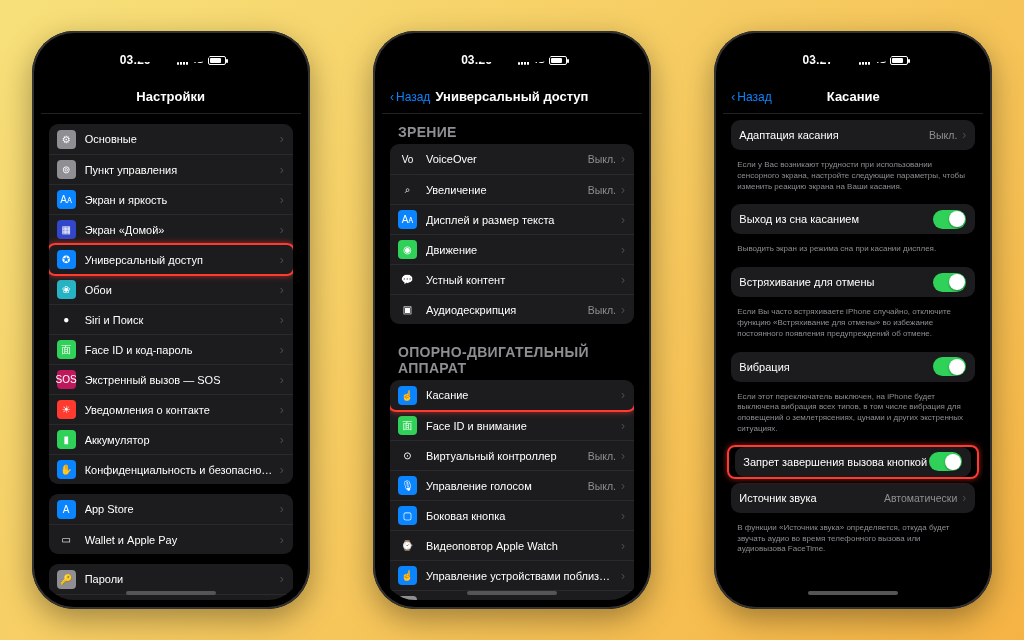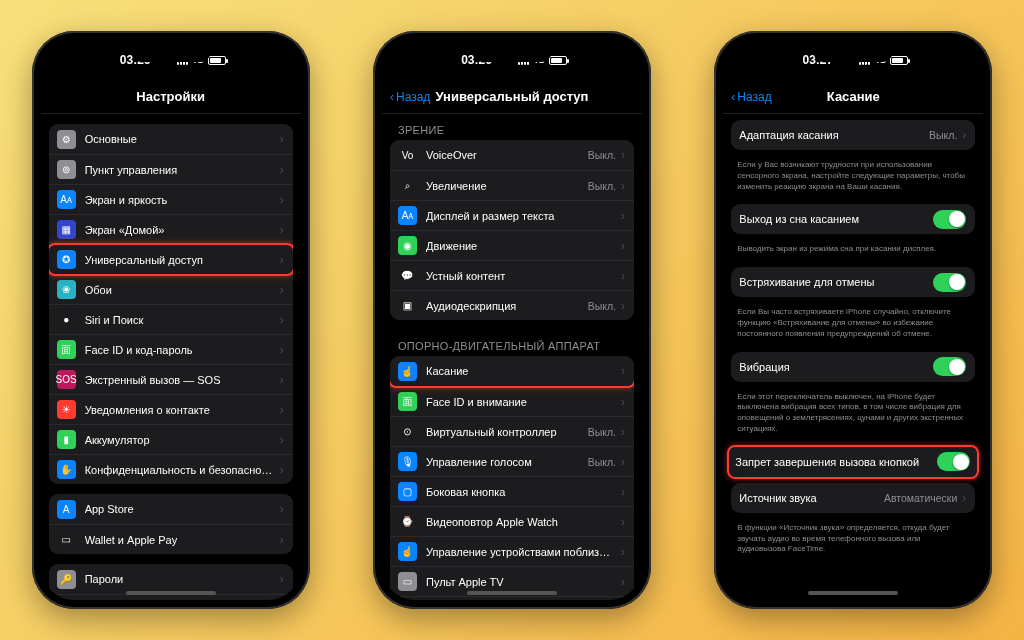--- a/index.html
+++ b/index.html
@@ -49,22 +49,23 @@
   }
   .nav .title { color: #fff; font-size: 13px; font-weight: 600; }
   .nav .back {
     position: absolute; left: 8px; color: #0a84ff; font-size: 12px;
     display: flex; align-items: center; gap: 2px;
   }
   .content { flex: 1; overflow: hidden; }
   .scroll { height: 100%; overflow: hidden; }
   .group { margin: 10px 8px; background: #1c1c1e; border-radius: 9px; overflow: hidden; }
   .ghead {
-    color:#8e8e93; font-size:11px; text-transform:uppercase; letter-spacing:.3px;
+    color:#8e8e93; font-size:14px; text-transform:uppercase; letter-spacing:.3px;
     padding: 10px 16px 4px; 
+    font-weight: bold;
   }
   .gfoot { color:#8e8e93; font-size:8px; line-height:1.35; padding: 4px 14px 6px; }
   .row {
     display: flex; align-items: center; min-height: 30px;
     padding: 3px 9px 3px 8px; position: relative;
     border-top: 0.5px solid #2a2a2c;
   }
   .row:first-child { border-top: none; }
   .icon {
     width: 19px; height: 19px; border-radius: 4px; margin-right: 9px;
@@ -374,21 +375,21 @@
      <div class="gfoot">Если Вы часто встряхиваете iPhone случайно, отключите функцию «Встряхивание для отмены» во избежание постоянного появления предупреждений об отмене.</div>
           <div class="group" style="margin:6px 8px">
             <div class="row" style="position:relative">
     <span class="label">Вибрация</span>
               <span class="toggle on"></span>
   </div>
           </div>
      <div class="gfoot">Если этот переключатель выключен, на iPhone будет выключена вибрация всех типов, в том числе вибрация для оповещений о землетрясениях, цунами и других экстренных ситуациях.</div>
           <div style="position:relative">
             <div class="hilite" style="left:4px;right:4px;top:-2px;bottom:-2px"></div>
-    <div class="group" style="margin:6px 4px">
+    <div class="group" style="margin:6px 12px">
               <div class="row" style="position:relative">
     <div class="hilite" style="left:-2px;right:-2px;top:-2px;bottom:-2px"></div>
                 <span class="label">Запрет завершения вызова кнопкой</span>
                 <span class="toggle on"></span>
   </div>
             </div>
           </div>
           <div class="group" style="margin:6px 8px">
             <div class="row" style="position:relative">
     <span class="label">Источник звука</span>

